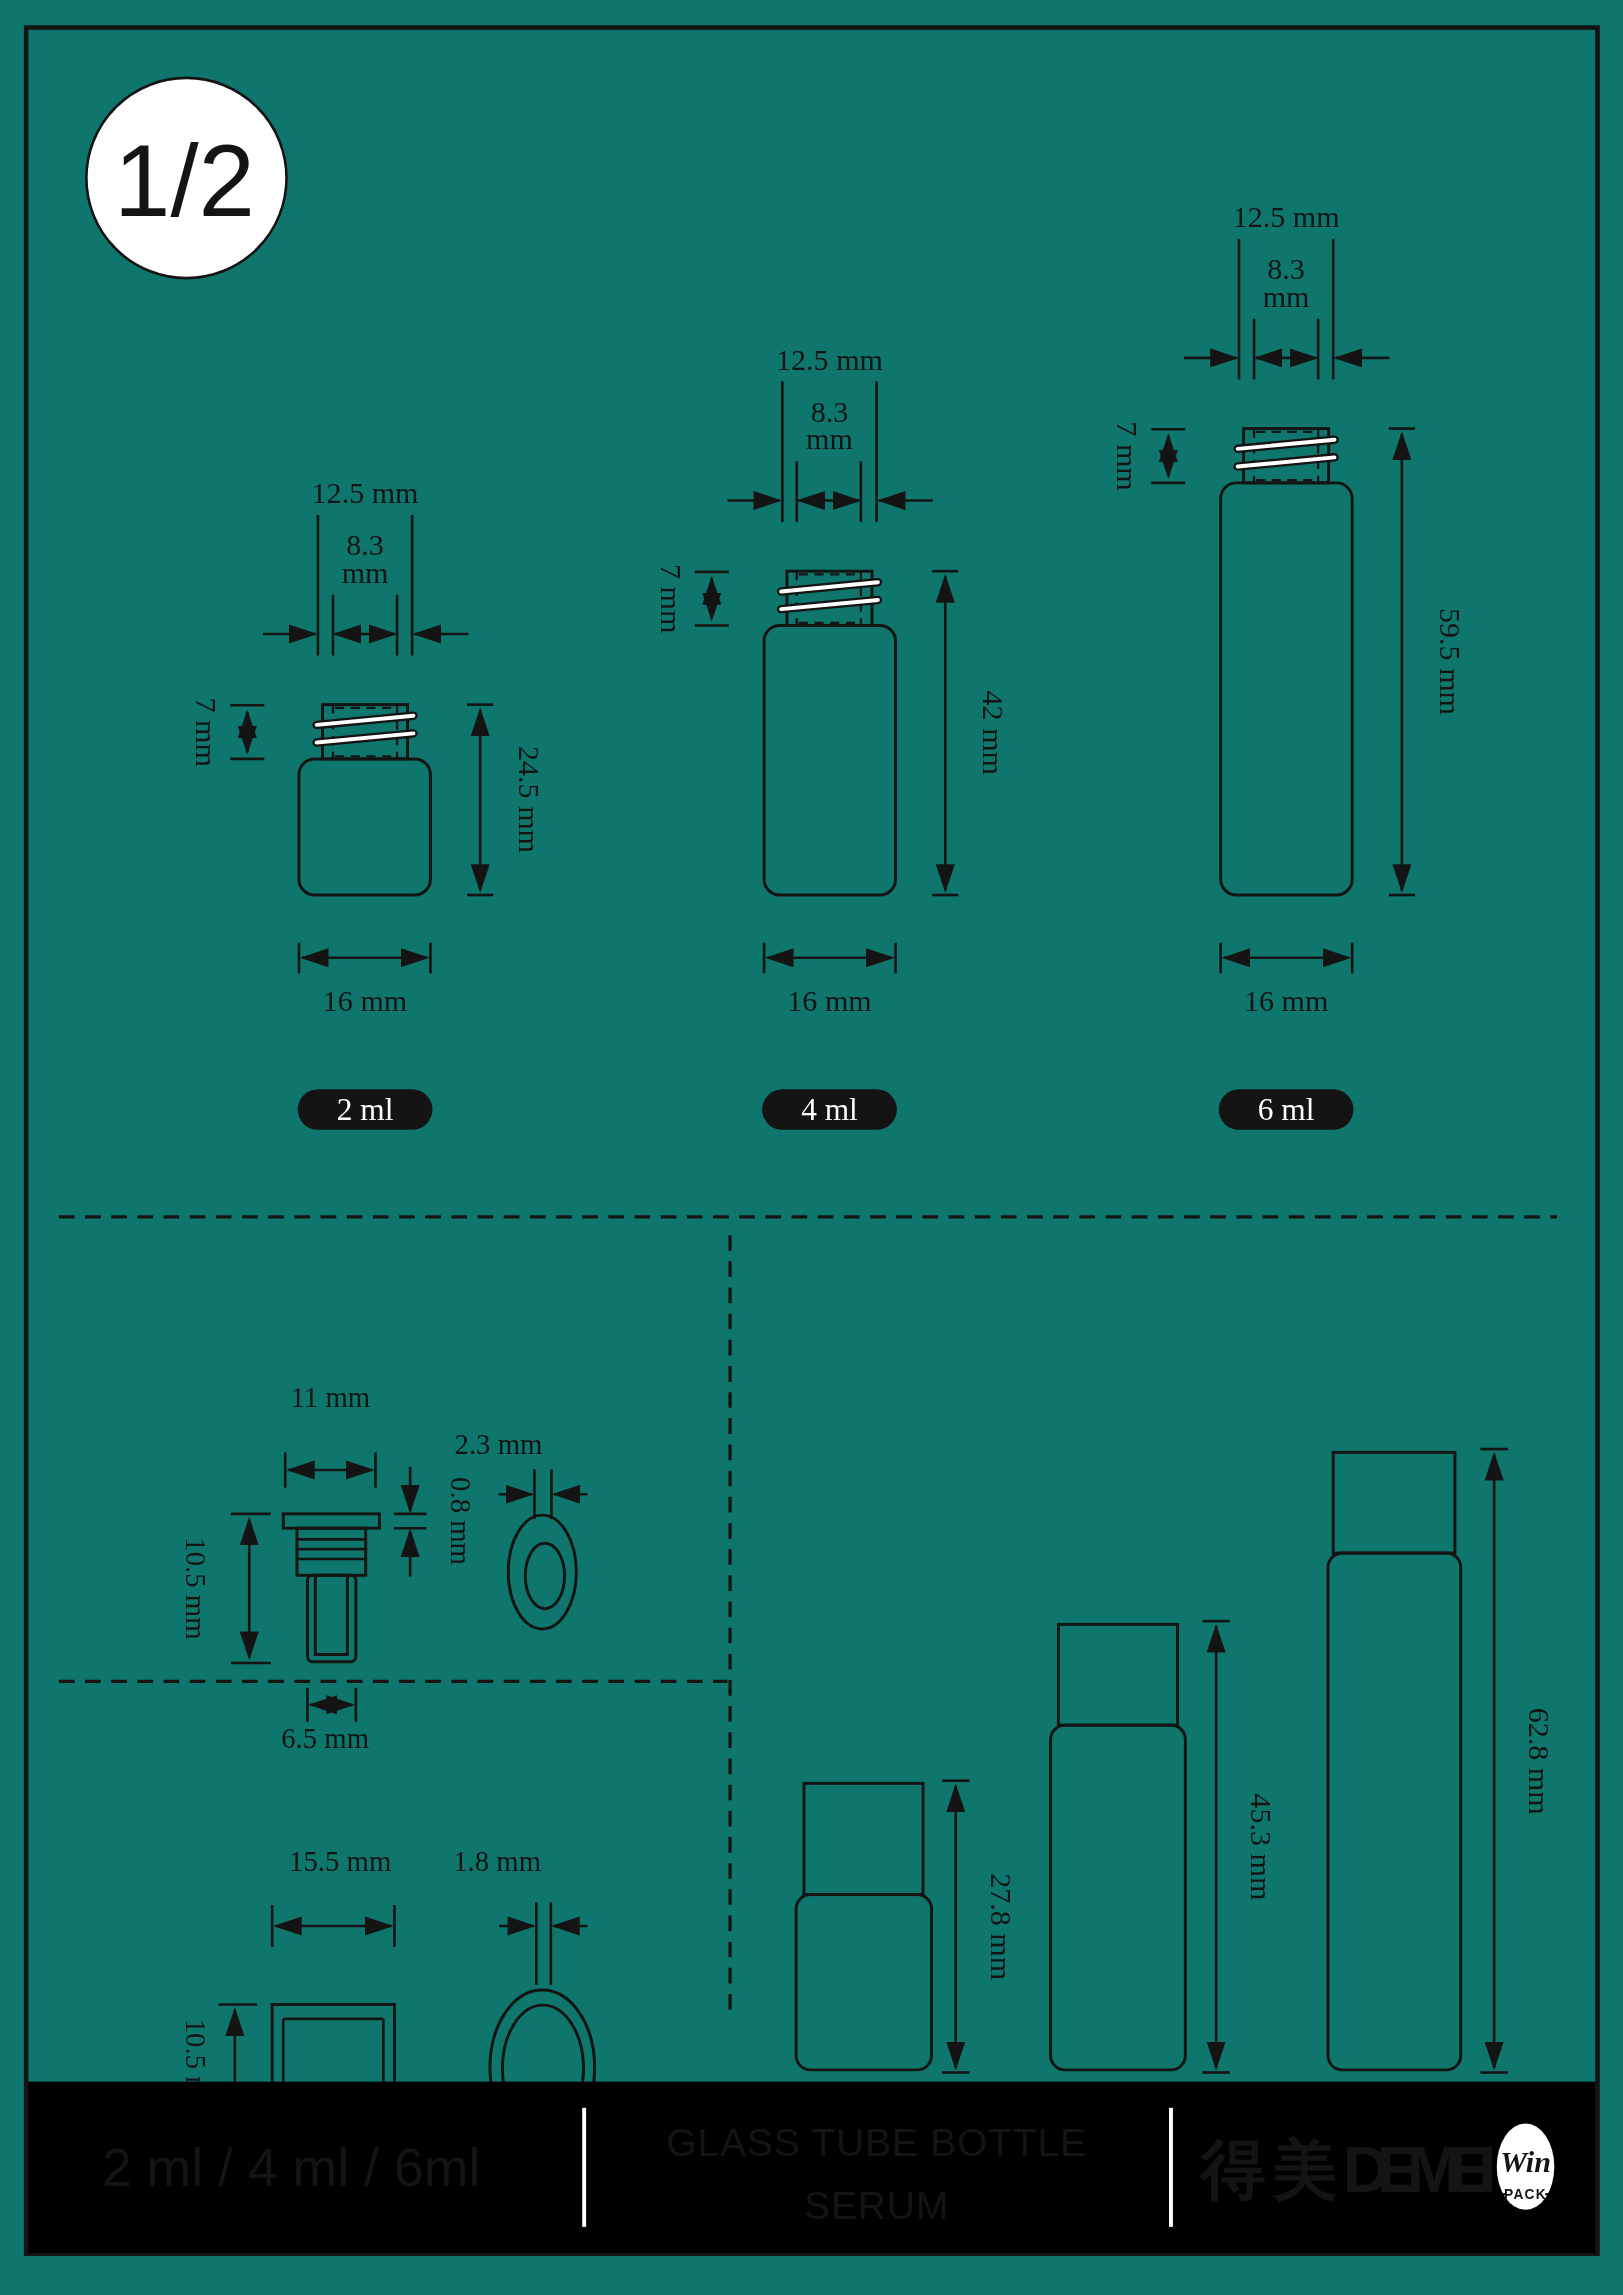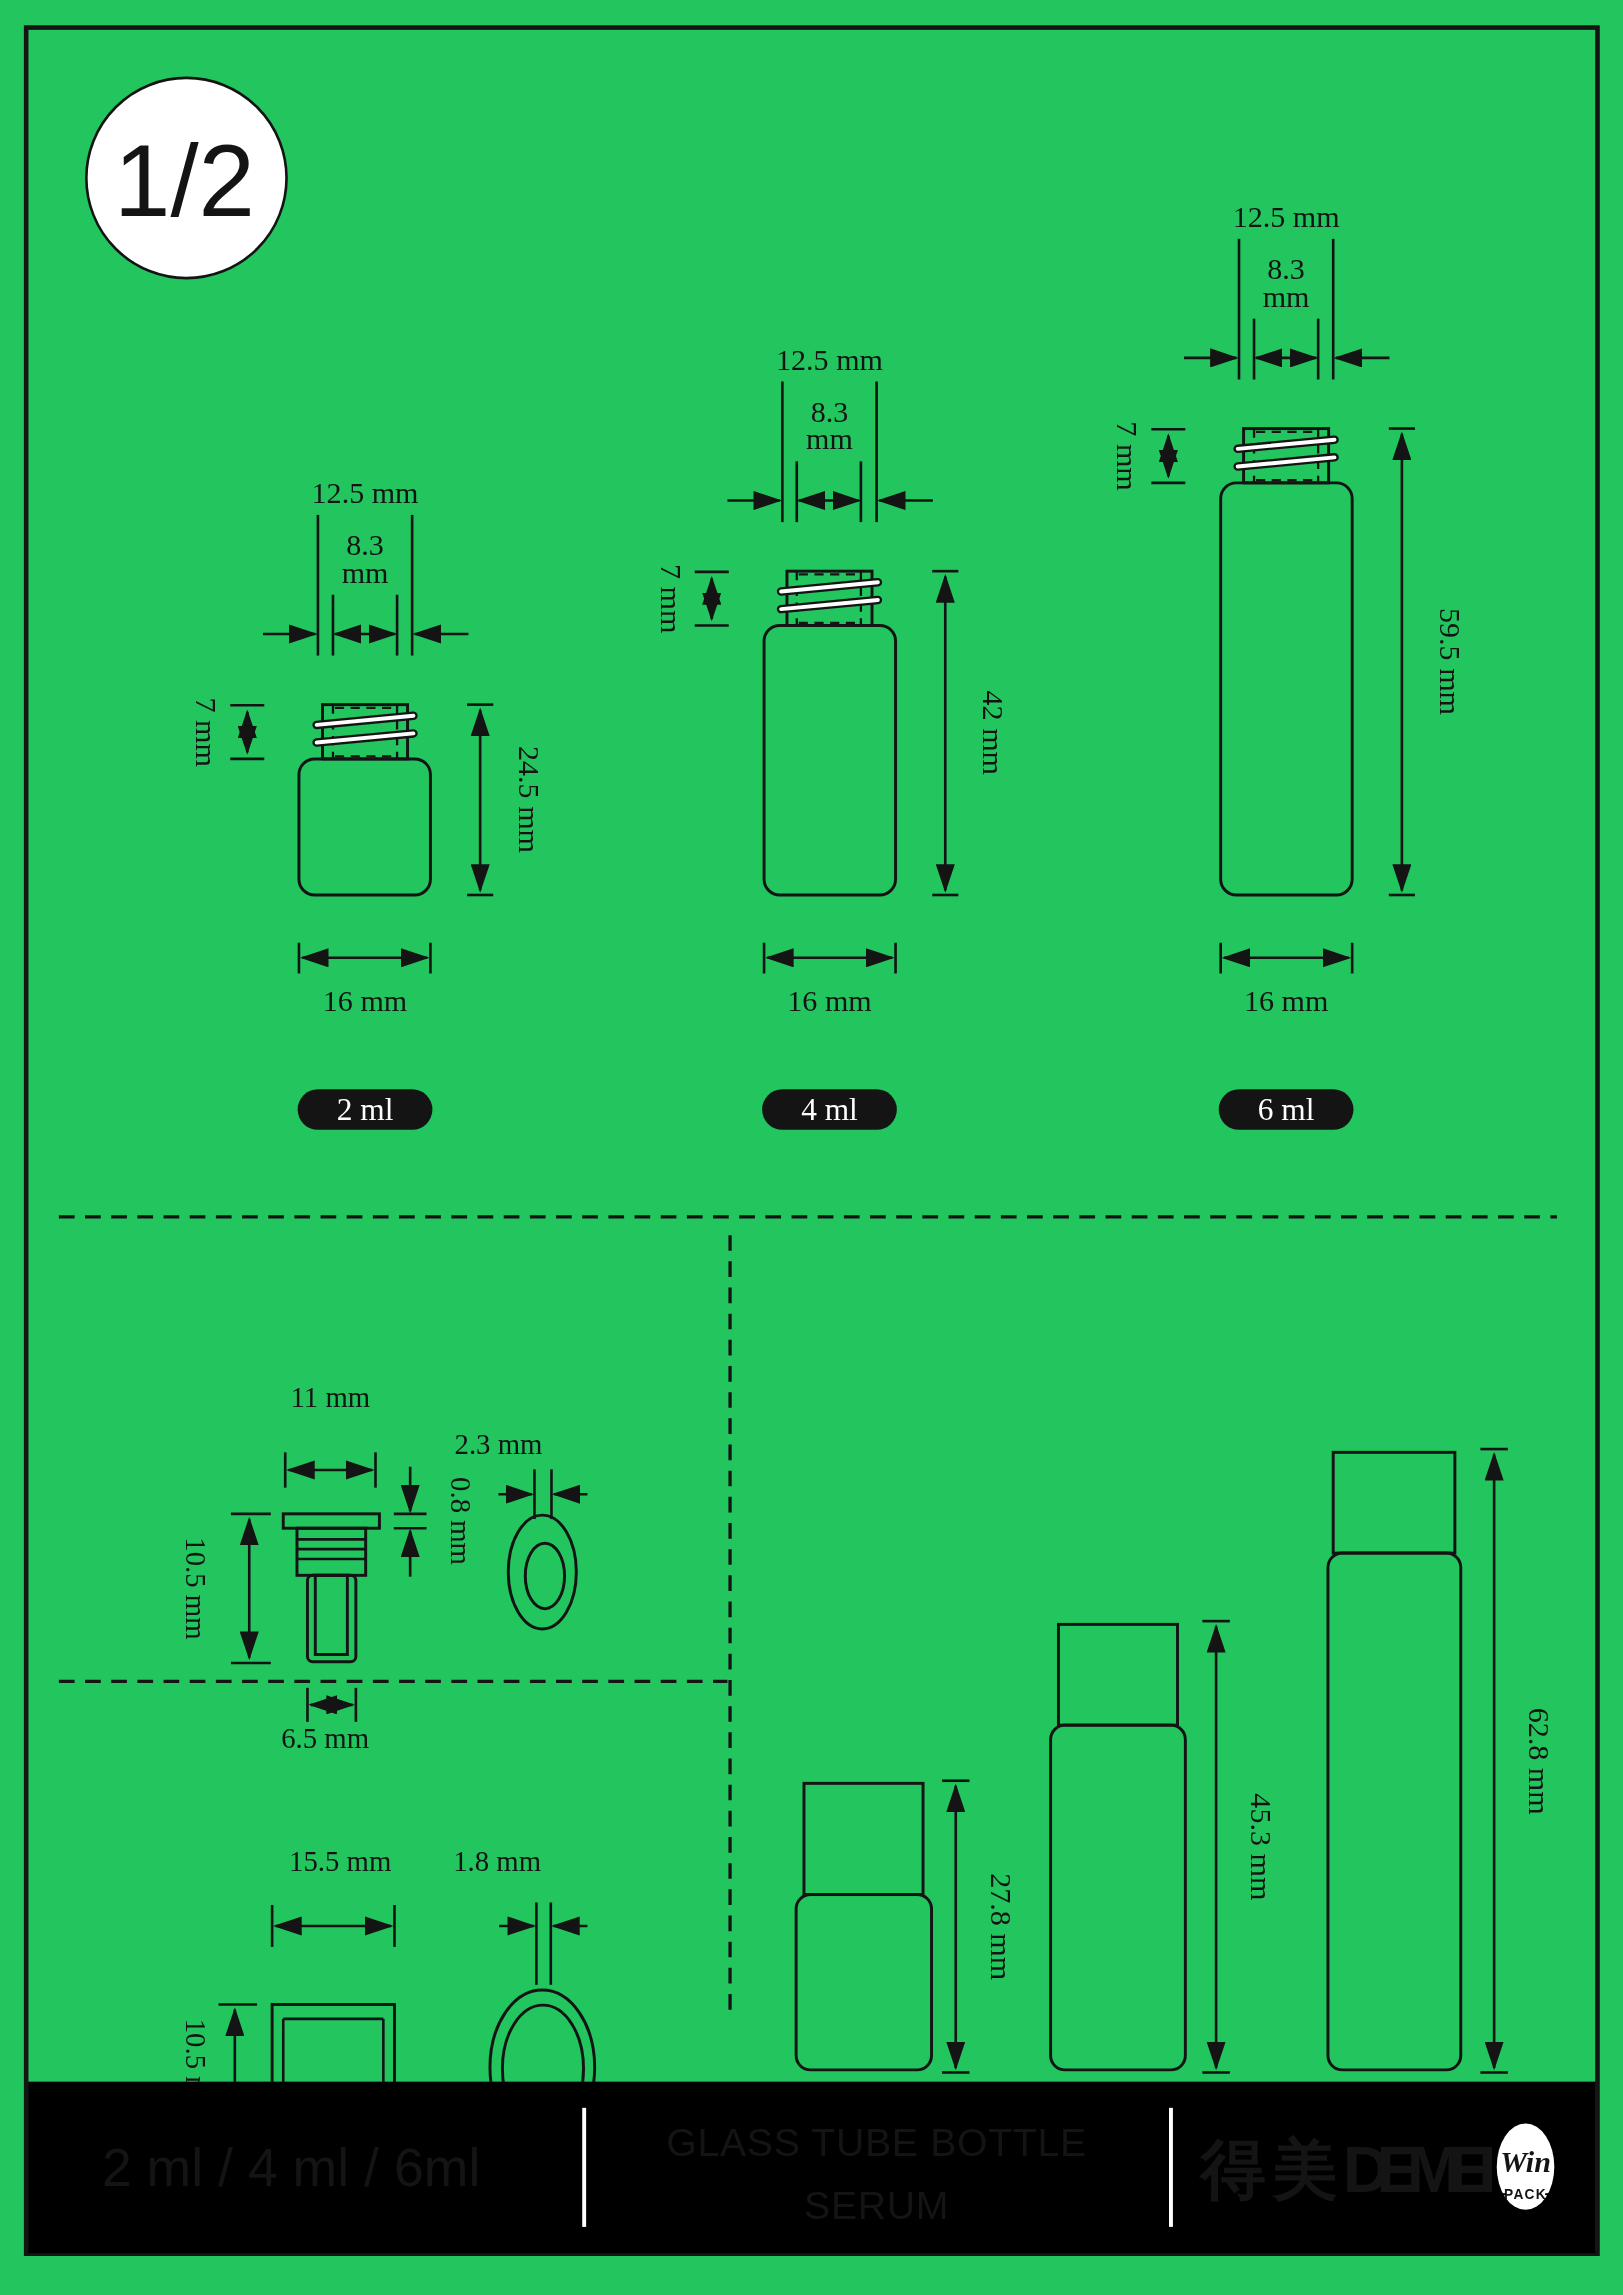--- a/index.html
+++ b/index.html
@@ -1,16 +1,16 @@
 <!DOCTYPE html>
 <html style="font-size:10.5px"><head>
 <meta charset="utf-8">
 <style>
   html,body{margin:0;padding:0;background:#ffffff;}
-  .page{width:1623px;height:2295px;position:relative;background:#22c55e;}
+  .page{width:1623px;height:2295px;position:relative;background:#0f766e;}
   svg text{font-family:"Liberation Serif", serif;fill:#141414;}
   svg .sans{font-family:"Liberation Sans", sans-serif;}
   svg .dl{stroke:#141414;stroke-width:4;fill:none;}
   svg .olx{stroke:#141414;stroke-width:4.5;fill:none;}
   svg .bore{stroke:#141414;stroke-width:3.5;fill:none;stroke-dasharray:14 10;}
   svg .secdash{stroke:#141414;stroke-width:5;fill:none;stroke-dasharray:24 16;}
   svg .tb{stroke:#141414;stroke-width:13;stroke-linecap:round;fill:none;}
   svg .tw{stroke:#ffffff;stroke-width:6;stroke-linecap:round;fill:none;}
   svg .dim{font-size:46px;}
   svg .dim2{font-size:44px;}

